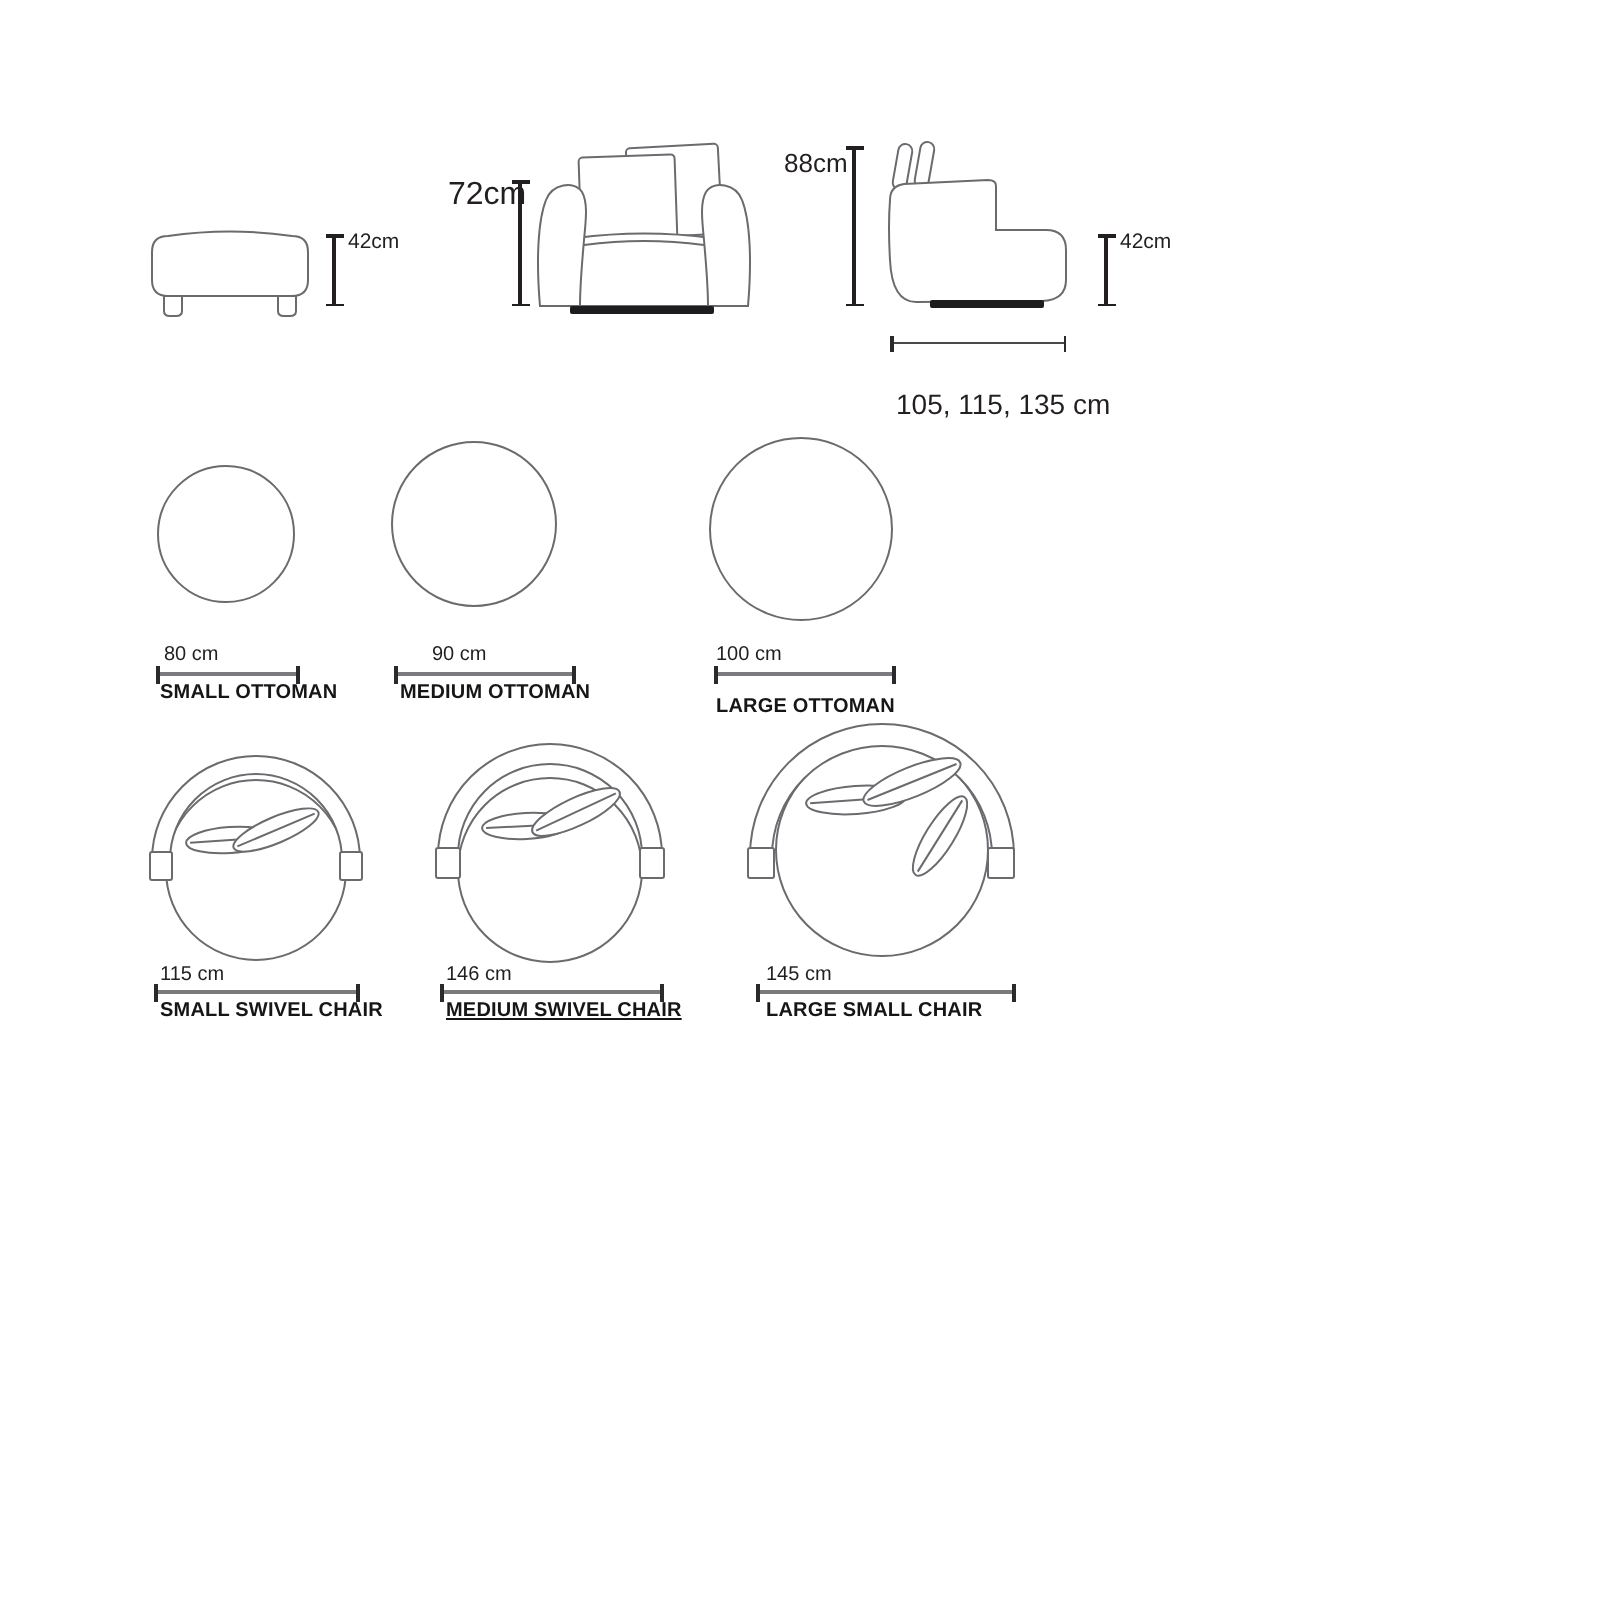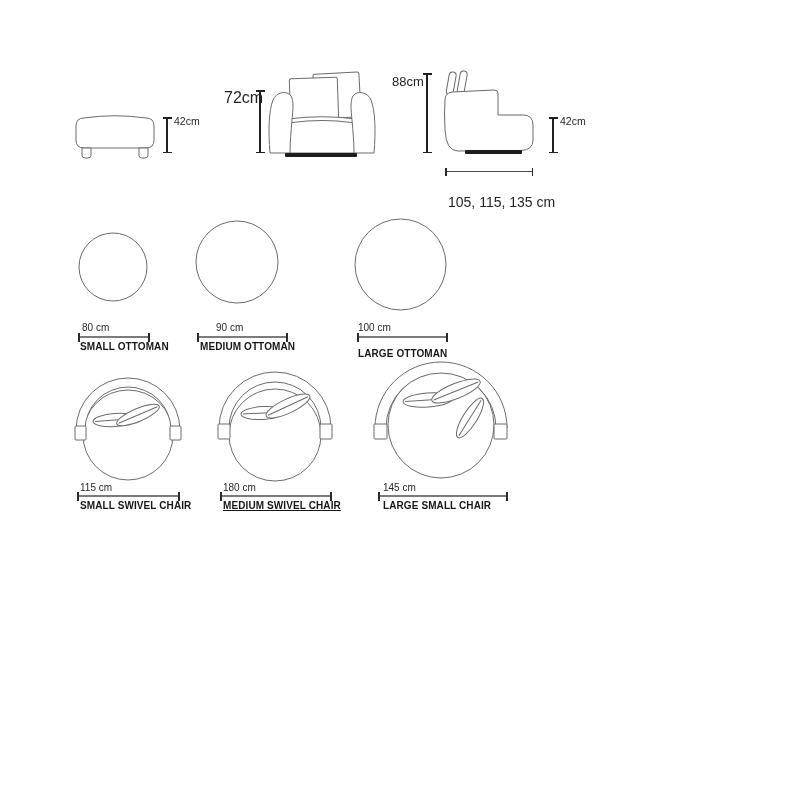--- a/index.html
+++ b/index.html
@@ -156,21 +156,21 @@
     <rect class="outline" x="104" y="56" width="12" height="15" rx="1"></rect>
     <g transform="rotate(-3 47 45)">
       <ellipse class="outline" cx="47" cy="45" rx="22" ry="6.5"></ellipse>
       <path class="outline-nf" d="M27,45 L67,45"></path>
     </g>
     <g transform="rotate(-25 72 38)">
       <ellipse class="outline" cx="72" cy="38" rx="24" ry="7"></ellipse>
       <path class="outline-nf" d="M50,38 L94,38"></path>
     </g>
   </svg>
-  <div class="dim-value" style="left:223px;top:482px;">180 cm</div>
+  <div class="dim-value" style="left:223px;top:482px;">146 cm</div>
   <div class="hdim" style="left:220px;top:495px;width:112px;">
     <span class="tick l"></span>
     <span class="tick r"></span>
   </div>
   <div class="fig-name" style="left:223px;top:500px;text-decoration:underline;">MEDIUM SWIVEL CHAIR</div>
 
   <svg style="left:373px;top:360px;" width="136" height="120" viewBox="0 0 136 120">
     <circle class="outline" cx="68" cy="65" r="53"></circle>
     <path class="outline" d="M2,68 A66,66 0 0 1 134,68 L123,68 A55,55 0 0 0 13,68 Z"></path>
     <rect class="outline" x="1" y="64" width="13" height="15" rx="1"></rect>

